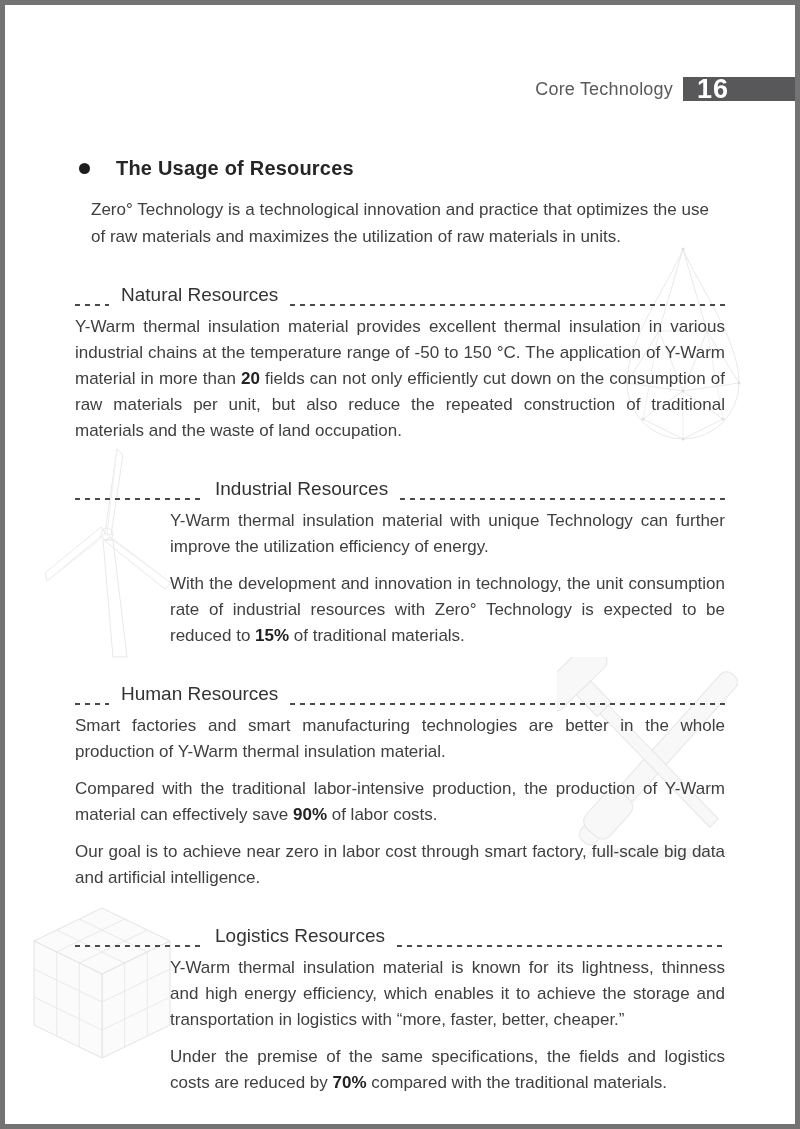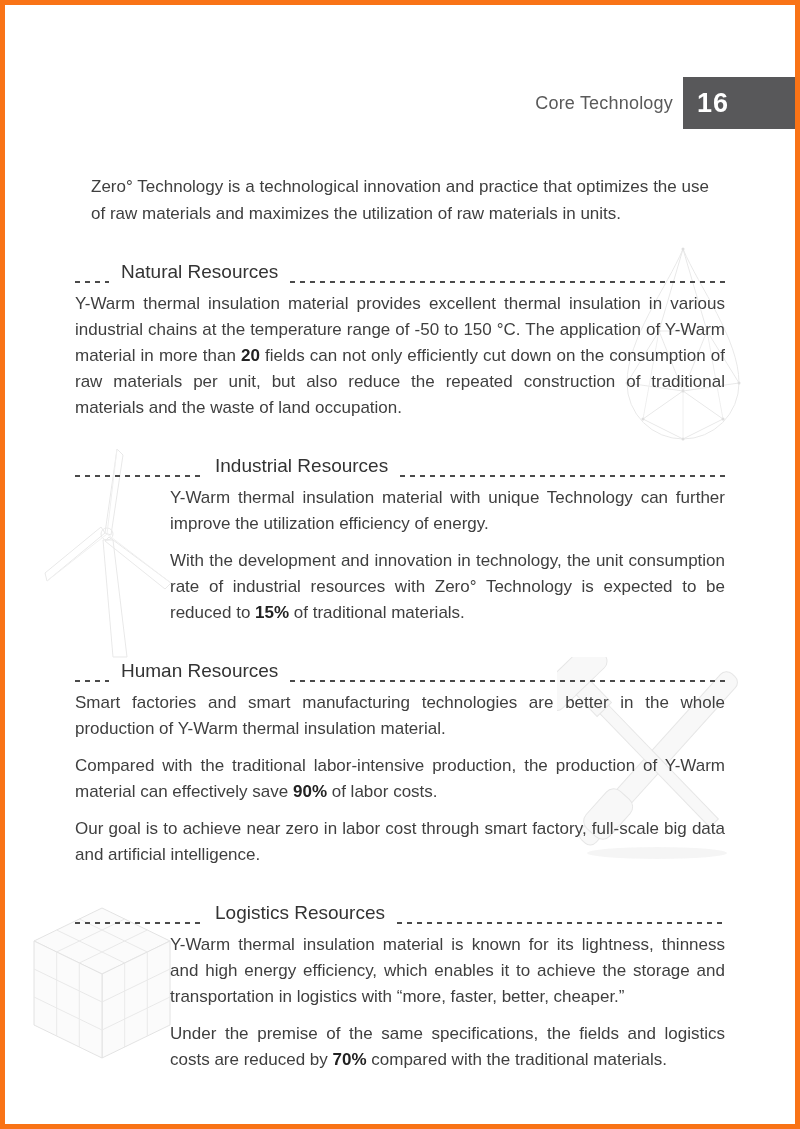--- a/index.html
+++ b/index.html
@@ -1,27 +1,27 @@
 <!DOCTYPE html>
 <html><head>
 <meta charset="utf-8">
 <style>
   html,body{margin:0;padding:0;background:#222;}
   .frame{
     width:800px;height:1129px;box-sizing:border-box;
-    background:#ffffff;border:5px solid #f97316;
+    background:#ffffff;border:5px solid #737373;
     position:relative;overflow:hidden;
     font-family:"Liberation Sans","DejaVu Sans",sans-serif;
     color:#3b3b3b;
   }
   
   .header{position:absolute;top:72px;right:0;display:flex;align-items:center;z-index:2;}
   .header-label{font-size:18px;color:#5a5a5a;margin-right:10px;letter-spacing:.2px;}
   .page-num-box{
-    width:112px;height:52px;background:#58585a;color:#ffffff;
+    width:112px;height:24px;background:#58585a;color:#ffffff;
     display:flex;align-items:center;padding-left:14px;box-sizing:border-box;
     font-size:27px;font-weight:bold;letter-spacing:1px;
   }
   
   .content{position:relative;z-index:1;padding:152px 70px 0 70px;}
   .title-row{display:flex;align-items:center;margin:0 0 16px 4px;}
   .bullet{width:11px;height:11px;border-radius:50%;background:#1d1d1d;margin-right:26px;flex:0 0 auto;}
   .page-title{font-size:20px;font-weight:bold;color:#262626;letter-spacing:.2px;}
   .intro{font-size:17px;line-height:27px;text-align:justify;color:#3f3f3f;margin:16px;}
   
@@ -110,20 +110,24 @@
 
   <div class="header">
     <span class="header-label">Core Technology</span>
     <div class="page-num-box">
       <span>16</span>
     </div>
   </div>
 
   <div class="content">
 
+    <div class="title-row">
+      <span class="bullet"></span>
+      <span class="page-title">The Usage of Resources</span>
+    </div>
 
     <p class="intro">Zero° Technology is a technological innovation and practice that optimizes the use of raw materials and maximizes the utilization of raw materials in units.</p>
 
     <div class="section">
       <div class="sec-head">
         <span class="dash dash-left"></span>
         <span class="sec-title">Natural Resources</span>
         <span class="dash dash-right"></span>
       </div>
       <div class="sec-body">

